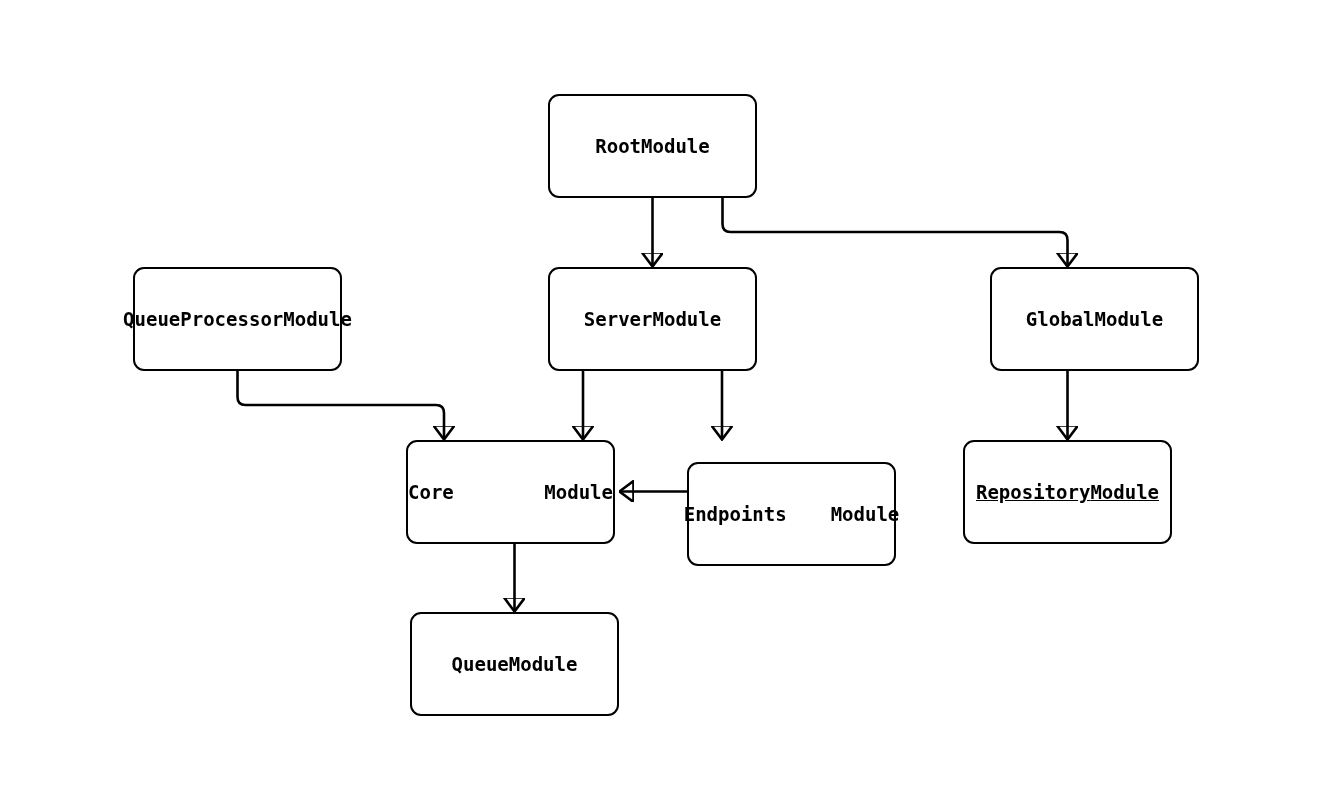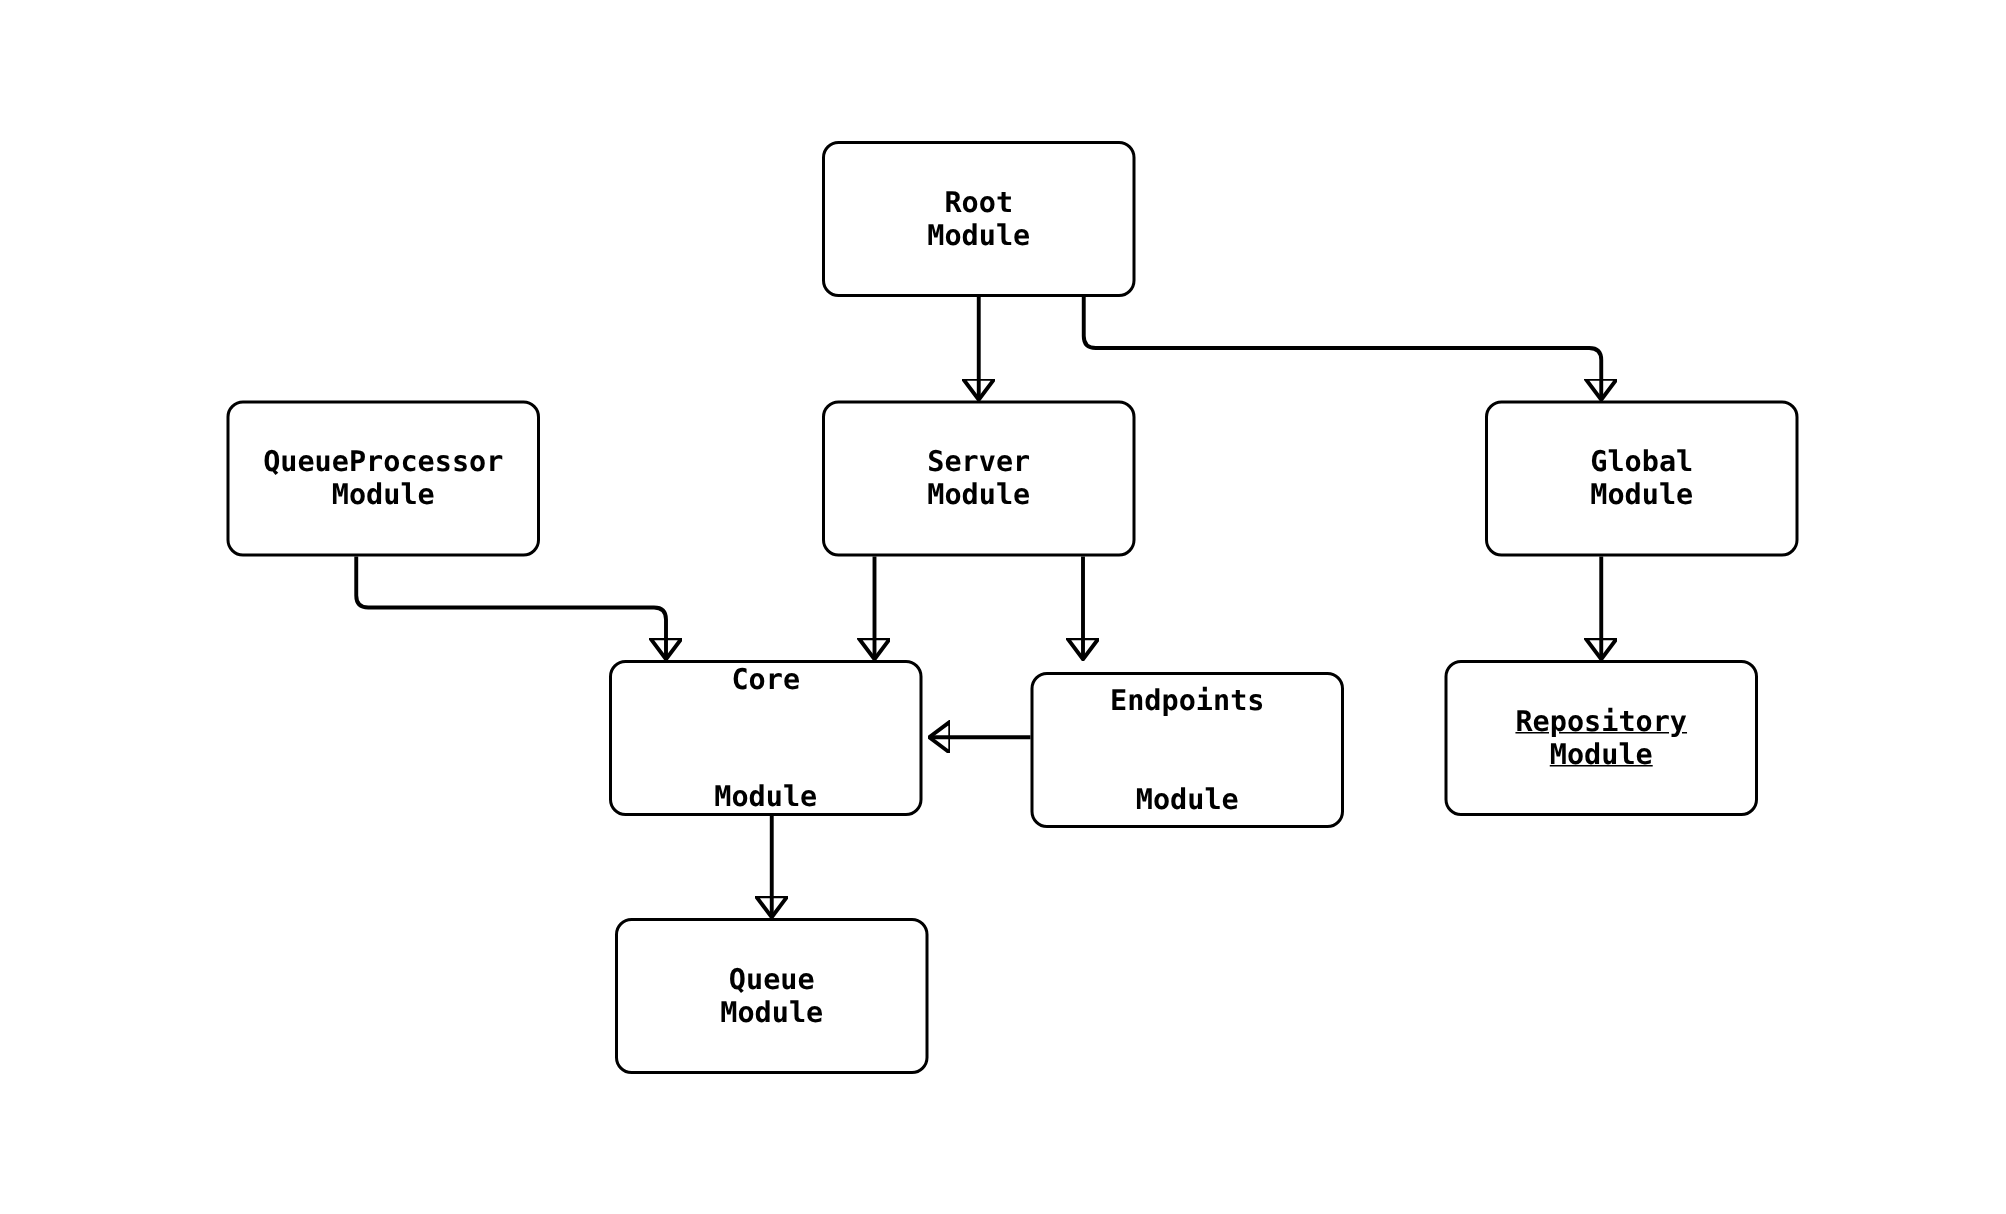--- a/index.html
+++ b/index.html
@@ -33,21 +33,20 @@
   }
   .node {
     position: absolute;
     width: 209px;
     height: 104px;
     box-sizing: border-box;
     background: #ffffff;
     border: 2.6px solid #000000;
     border-radius: 11px;
     display: flex;
-    flex-direction: column;
     align-items: center;
     justify-content: center;
     text-align: center;
   }
   .node span {
     display: block;
     font-size: 19px;
     font-weight: bold;
     line-height: 22px;
     color: #000000;
@@ -81,41 +80,41 @@
     <path d="M1067.5,371 L1067.5,439" marker-end="url(#arrowhead)"></path>
 
     <path d="M514.5,544 L514.5,611" marker-end="url(#arrowhead)"></path>
   </svg>
 
   <div class="node" style="left:548px; top:94px;">
     <span>Root</span>
     <span>Module</span>
   </div>
 
-  <div class="node" style="left:151px; top:267px;">
+  <div class="node" style="left:133px; top:267px;">
     <span>QueueProcessor</span>
     <span>Module</span>
   </div>
 
   <div class="node" style="left:548px; top:267px;">
     <span>Server</span>
     <span>Module</span>
   </div>
 
   <div class="node" style="left:963px; top:267px;margin-left:27px;">
     <span>Global</span>
     <span>Module</span>
   </div>
 
   <div class="node" style="left:406px; top:440px;justify-content:space-between;">
     <span>Core</span>
     <span>Module</span>
   </div>
 
-  <div class="node" style="left:687px; top:448px;gap:44px;">
+  <div class="node" style="left:687px; top:462px;gap:44px;">
     <span>Endpoints</span>
     <span>Module</span>
   </div>
 
   <div class="node" style="left:963px; top:440px;text-decoration:underline;">
     <span>Repository</span>
     <span>Module</span>
   </div>
 
   <div class="node" style="left:410px; top:612px;">

